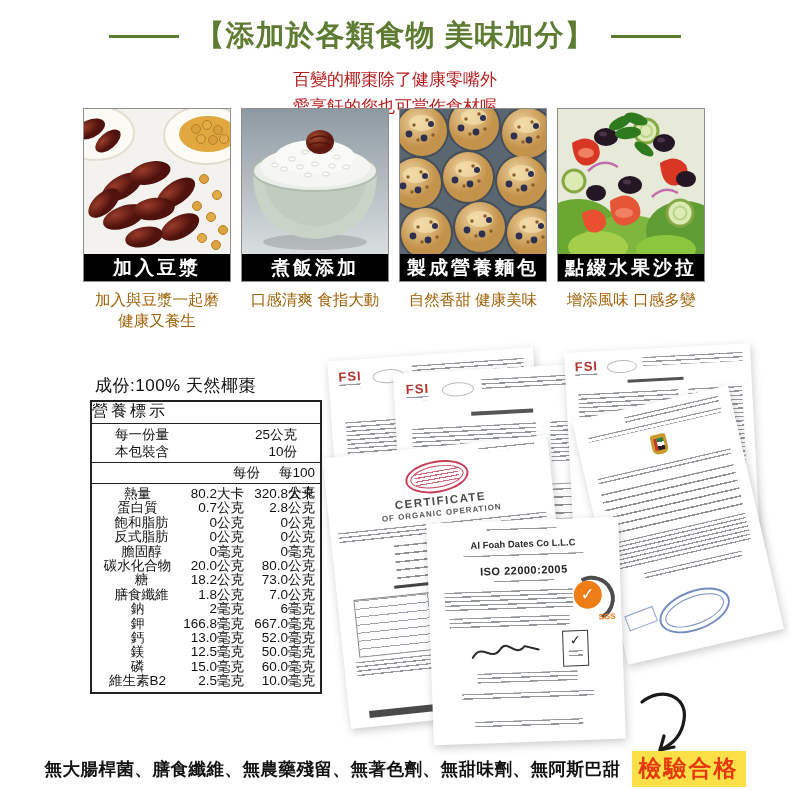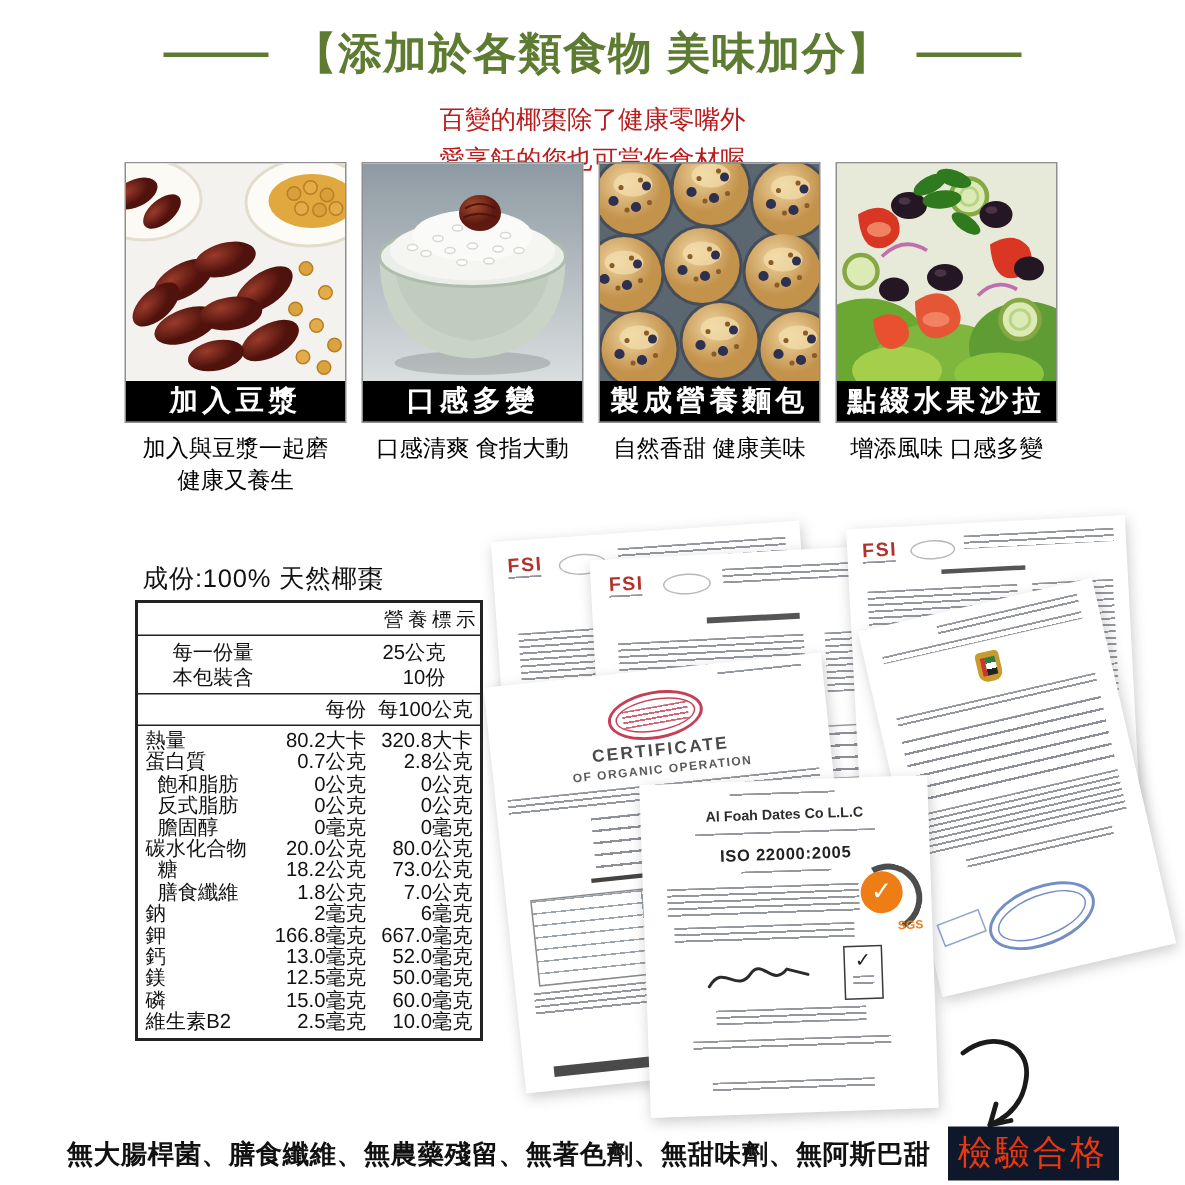--- a/index.html
+++ b/index.html
@@ -14,37 +14,37 @@
   .subtitles{margin-top:10px;font-size:17px;font-weight:500;color:#b91c1c;line-height:27px;}
 
   
   .cards{position:absolute;top:108px;left:83px;display:flex;gap:10px;}
   .card{width:148px;}
   .photo-frame{border:1px solid #8f8f8f;background:#fff;}
   .photo{display:block;width:146px;height:145px;}
   .banner{height:27px;line-height:27px;background:#000;color:#fff;text-align:center;
           font-family:"Liberation Serif","DejaVu Serif",serif;font-weight:700;
           font-size:19px;letter-spacing:3px;white-space:nowrap;}
-  .caption{margin-top:7px;text-align:center;font-size:15.5px;font-weight:500;color:#000000;
+  .caption{margin-top:7px;text-align:center;font-size:15.5px;font-weight:500;color:#a16207;
            line-height:21px;white-space:pre-line;}
 
   
   .ingredients{position:absolute;left:95px;top:374px;font-size:17px;color:#111;letter-spacing:.5px;}
   .n-table{position:absolute;left:90px;top:400px;width:232px;border:2px solid #222;
            background:#fff;color:#111;font-size:13.5px;box-sizing:border-box;}
-  .n-title{text-align:right;height:21px;line-height:21px;border-bottom:1.5px solid #222;
-           font-size:13px;letter-spacing:3px;}
+  .n-title{text-align:left;height:21px;line-height:21px;border-bottom:1.5px solid #222;
+           font-size:16px;letter-spacing:3px;font-family:Liberation Mono, monospace;}
   .n-serving{padding:2px 16px;border-bottom:1.5px solid #222;}
   .n-srow{display:flex;justify-content:space-between;height:17px;line-height:17px;padding:0 7px;}
   .n-head{display:grid;grid-template-columns:86px 66px 1fr;height:20px;line-height:20px;
-          border-bottom:1.5px solid #222;padding-right:5px;font-size:13.5px;}
+          border-bottom:1.5px solid #222;padding-right:5px;font-size:13.5px;gap:16px;}
   .n-head .h2,.n-head .h3{text-align:right;}
   .n-rows{padding:3px 0 4px;}
   .n-row{display:grid;grid-template-columns:86px 66px 1fr;height:14.4px;line-height:14.4px;padding-right:5px;}
-  .nc.name{padding-left:5px;}
+  .nc.name{padding-left:5px;text-align:center;}
   .nc.name.ind{padding-left:13px;}
   .nc.v{text-align:right;}
 
   
   .certs{position:absolute;left:328px;top:344px;width:462px;height:405px;}
   .cert{position:absolute;background:#fff;box-shadow:1px 3px 9px rgba(70,70,70,.28);
         box-sizing:border-box;}
   .tx{position:absolute;background:repeating-linear-gradient(to bottom,rgba(112,117,124,.75) 0 1.3px,transparent 1.3px 4.3px);}
   .tx8{position:absolute;background:repeating-linear-gradient(to bottom,rgba(112,117,124,.8) 0 1.5px,transparent 1.5px 8px);}
   .txr{position:absolute;background:repeating-linear-gradient(to bottom,rgba(197,64,86,.8) 0 1.2px,transparent 1.2px 3.6px);}
@@ -80,21 +80,21 @@
   .sgs-dot{position:absolute;left:5px;top:5px;width:28px;height:28px;border-radius:50%;background:#ef7d15;
            color:#fff;font-weight:bold;font-size:17px;line-height:28px;text-align:center;}
   .sgs-label{position:absolute;right:0;bottom:0;color:#ef7d15;font-weight:bold;font-size:8px;}
   .ukas{position:absolute;width:24px;height:34px;border:1.5px solid #3a3a3a;text-align:center;}
   .ukas .chk{display:block;font-size:13px;font-weight:bold;color:#222;line-height:18px;}
 
   
   .claims-row{position:absolute;left:0;right:0;top:748px;height:42px;display:flex;
               align-items:center;justify-content:center;gap:11px;}
   .claims{font-size:17.5px;font-weight:600;color:#111;white-space:nowrap;letter-spacing:.5px;}
-  .badge{background:#0f172a;color:#e8380d;font-weight:normal;font-size:23px;
+  .badge{background:#fde047;color:#e8380d;font-weight:bold;font-size:23px;
          padding:2px 7px 3px;letter-spacing:2px;white-space:nowrap;}
   .arrow{position:absolute;left:628px;top:686px;}
 </style>
 </head>
 <body>
 
 <div id="page">
 
   <div class="header">
     <div class="title-row">
@@ -183,21 +183,21 @@
             <ellipse cx="73" cy="55" rx="3.4" ry="2"></ellipse>
               <ellipse cx="90" cy="57" rx="3.4" ry="2"></ellipse>
               <ellipse cx="104" cy="58" rx="3.4" ry="2"></ellipse>
             <ellipse cx="66" cy="66" rx="3.4" ry="2"></ellipse>
               <ellipse cx="84" cy="65" rx="3.4" ry="2"></ellipse>
               <ellipse cx="33" cy="56" rx="3.4" ry="2"></ellipse>
           </g>
           <ellipse cx="78" cy="33" rx="14" ry="12" fill="url(#dg2)"></ellipse>
           <path d="M68 30 Q78 24 88 30 M67 36 Q78 31 89 36" stroke="#53140c" stroke-width="1.4" fill="none"></path>
         </svg>
-        <div class="banner">口感多變</div>
+        <div class="banner">煮飯添加</div>
       </div>
       <div class="caption">口感清爽 食指大動</div>
     </div>
 
     <div class="card">
       <div class="photo-frame">
         <svg class="photo" viewBox="0 0 146 145">
           <defs>
             <radialGradient id="mfG" cx="40%" cy="32%">
                 <stop offset="0%" stop-color="#eed3a0"></stop>

